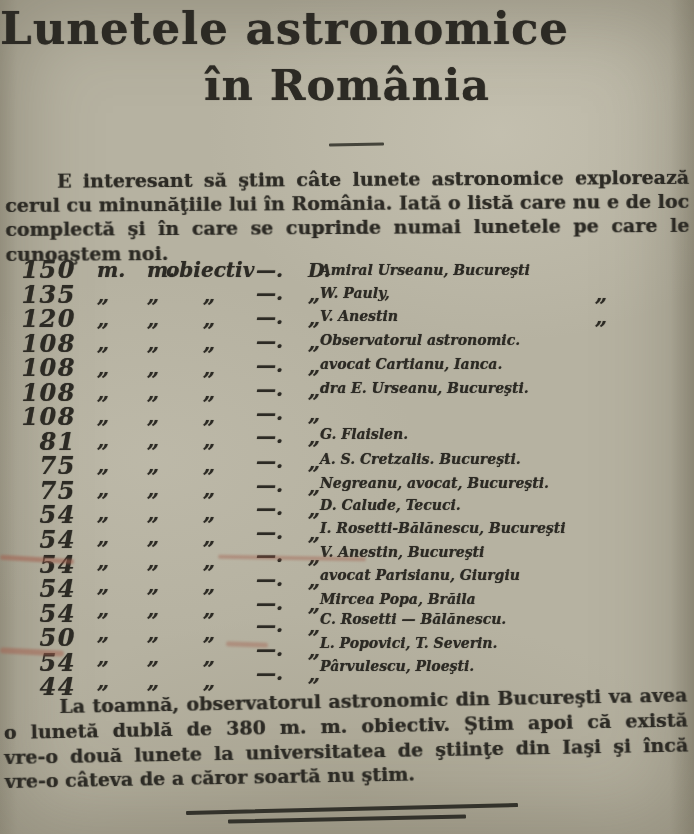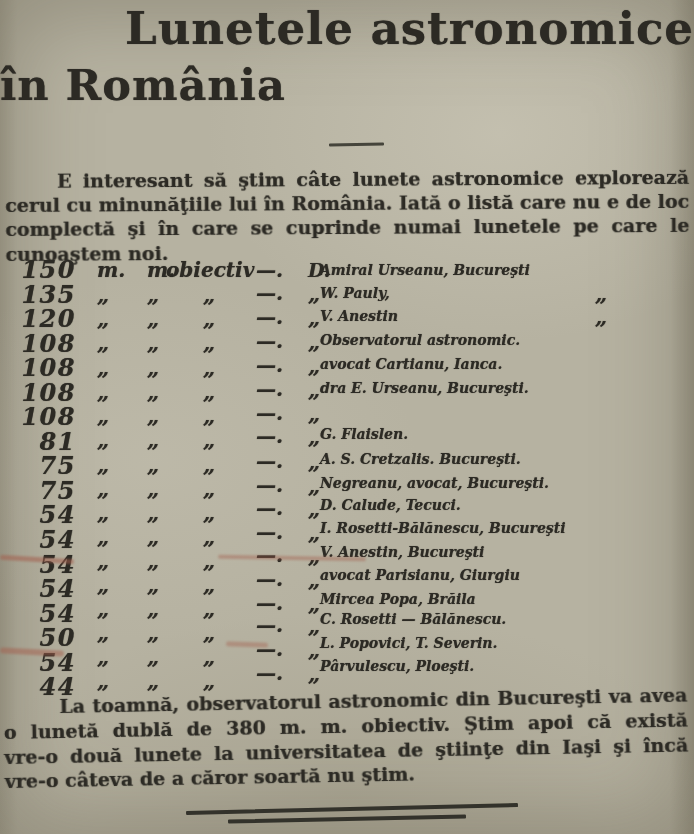--- a/index.html
+++ b/index.html
@@ -11,25 +11,25 @@
       radial-gradient(ellipse 420px 300px at 72% 16%, rgba(208,204,188,.5), rgba(208,204,188,0) 70%),
       radial-gradient(ellipse 380px 260px at 22% 55%, rgba(198,194,178,.4), rgba(198,194,178,0) 70%),
       radial-gradient(ellipse 500px 240px at 50% 95%, rgba(150,144,124,.35), rgba(150,144,124,0) 75%),
       linear-gradient(to left, rgba(96,90,72,.30), rgba(96,90,72,0) 3.5%),
       linear-gradient(to right, rgba(96,90,72,.18), rgba(96,90,72,0) 2.5%),
       #b6b2a1;
     box-shadow: inset 0 0 80px 18px rgba(84,78,62,.34);
   }
   .ink{ text-shadow:0 0 1px rgba(44,42,36,.6), .4px .4px 0 rgba(44,42,36,.28); }
   .title1{
-    position:absolute; top:2px; left:0; width:100%; text-align:right;
+    position:absolute; top:2px; left:0; width:100%; text-align:left;
     font-size:45px; font-weight:700; letter-spacing:1px; filter:blur(.25px);
   }
   .title2{
-    position:absolute; top:60px; left:0; width:100%; text-align:left;
+    position:absolute; top:60px; left:0; width:100%; text-align:center;
     font-size:43px; font-weight:700; letter-spacing:1px; filter:blur(.25px);
   }
   .title-rule{
     position:absolute; left:329px; top:143px; width:55px; height:3px;
     background:#45443b; transform:rotate(-1deg); border-radius:1px;
   }
   .intro{
     position:absolute; top:169px; left:5px; width:684px;
     font-size:19px; font-weight:700; line-height:24.2px;
     transform:rotate(-.35deg); transform-origin:left top; filter:blur(.2px);

